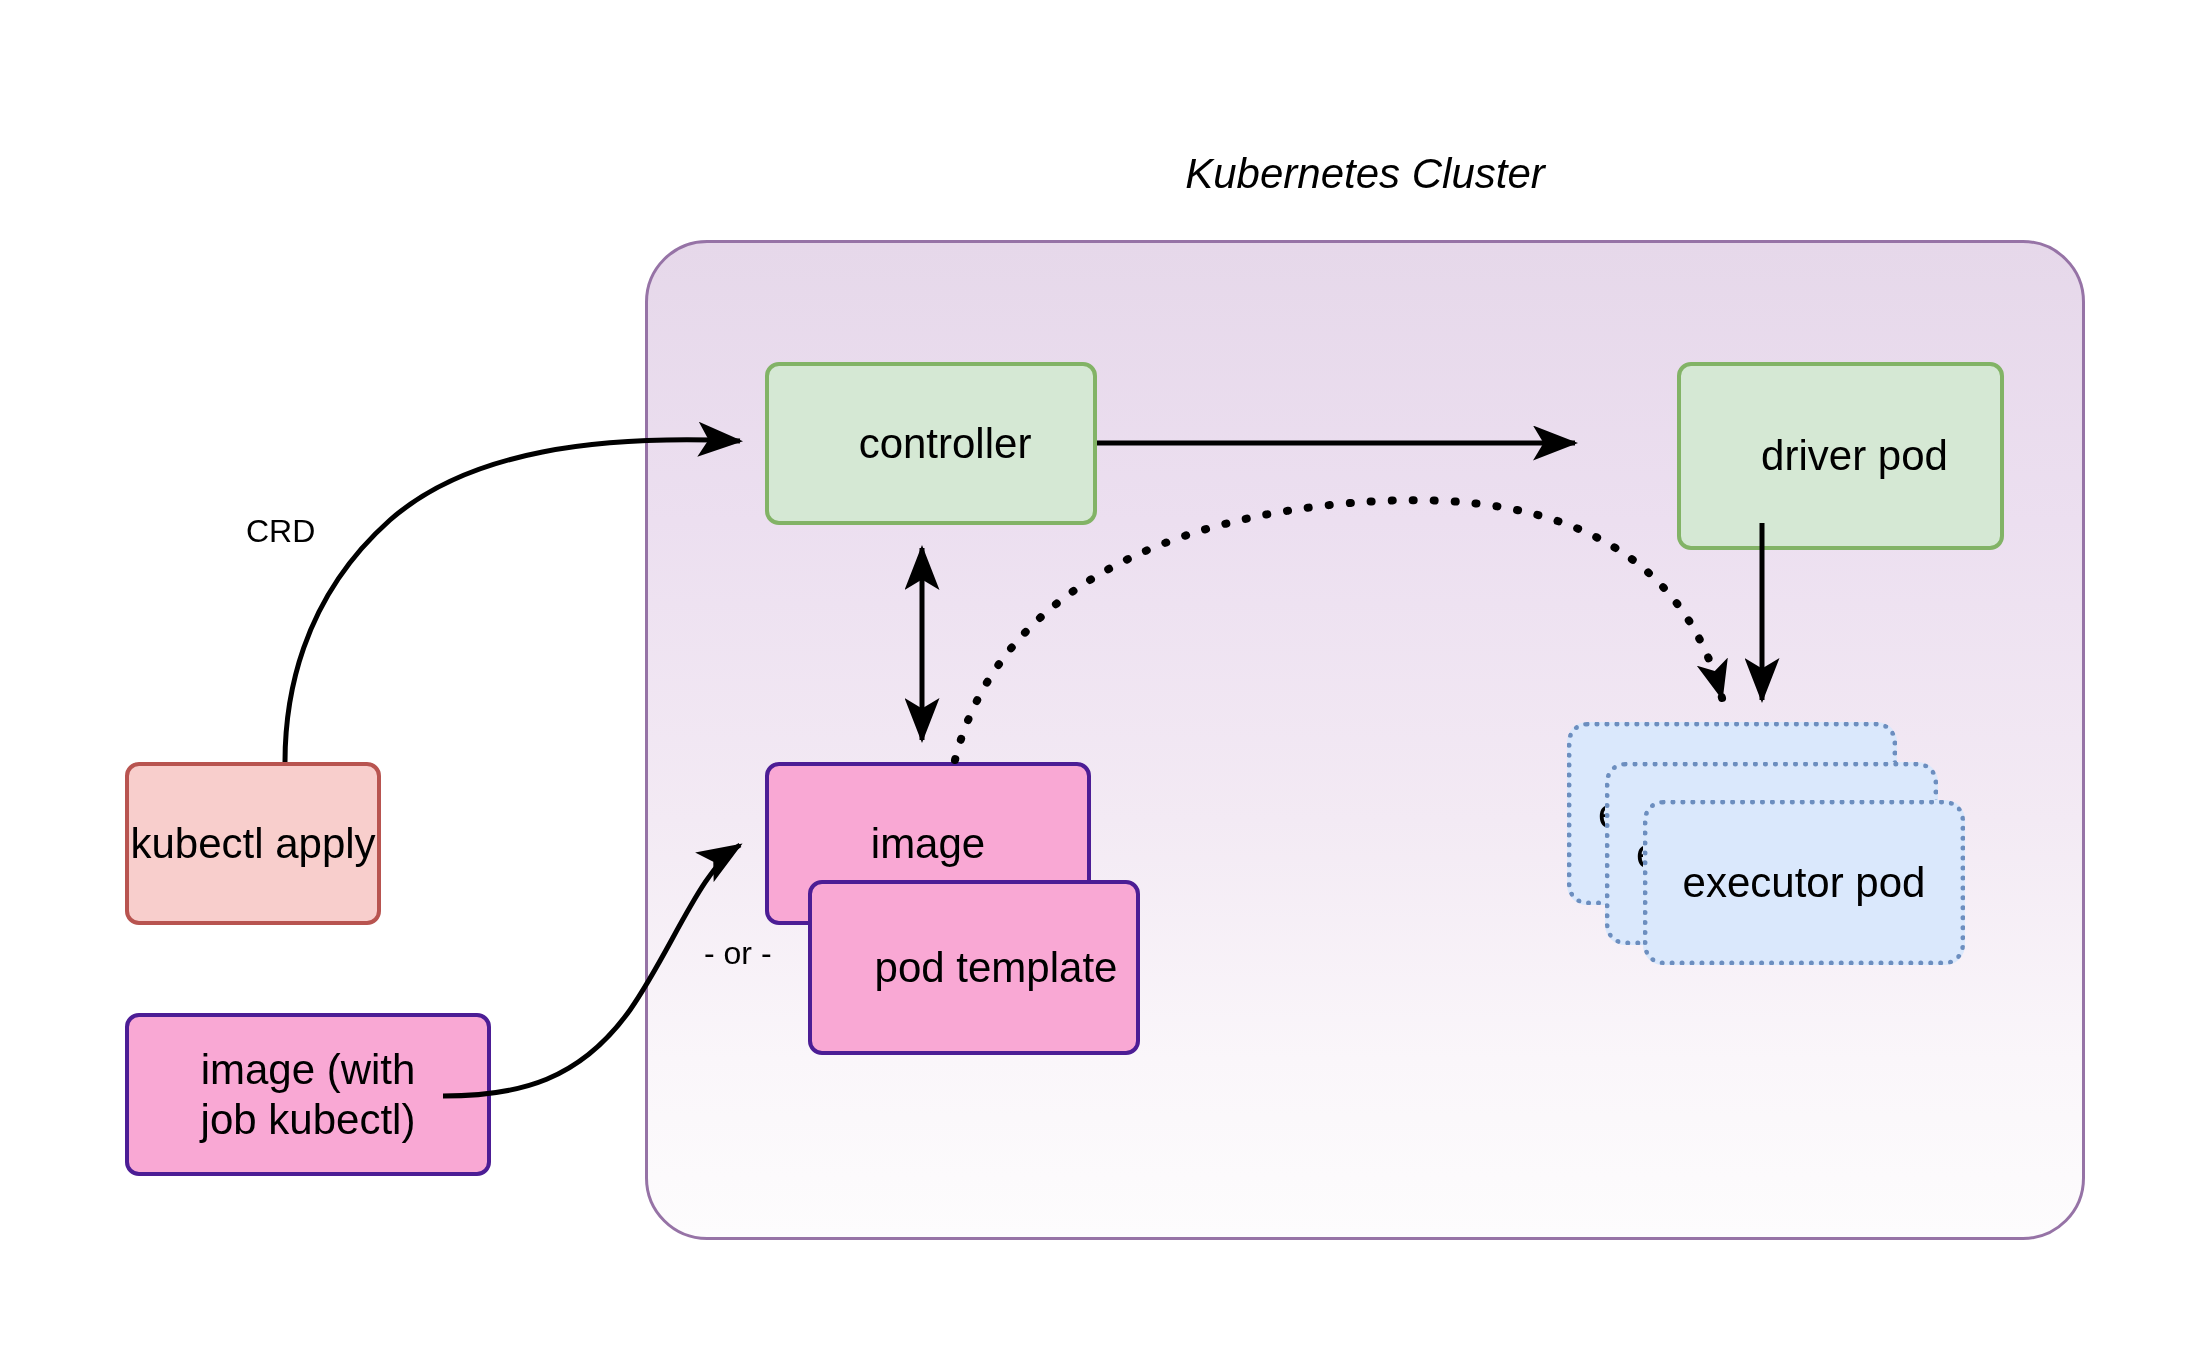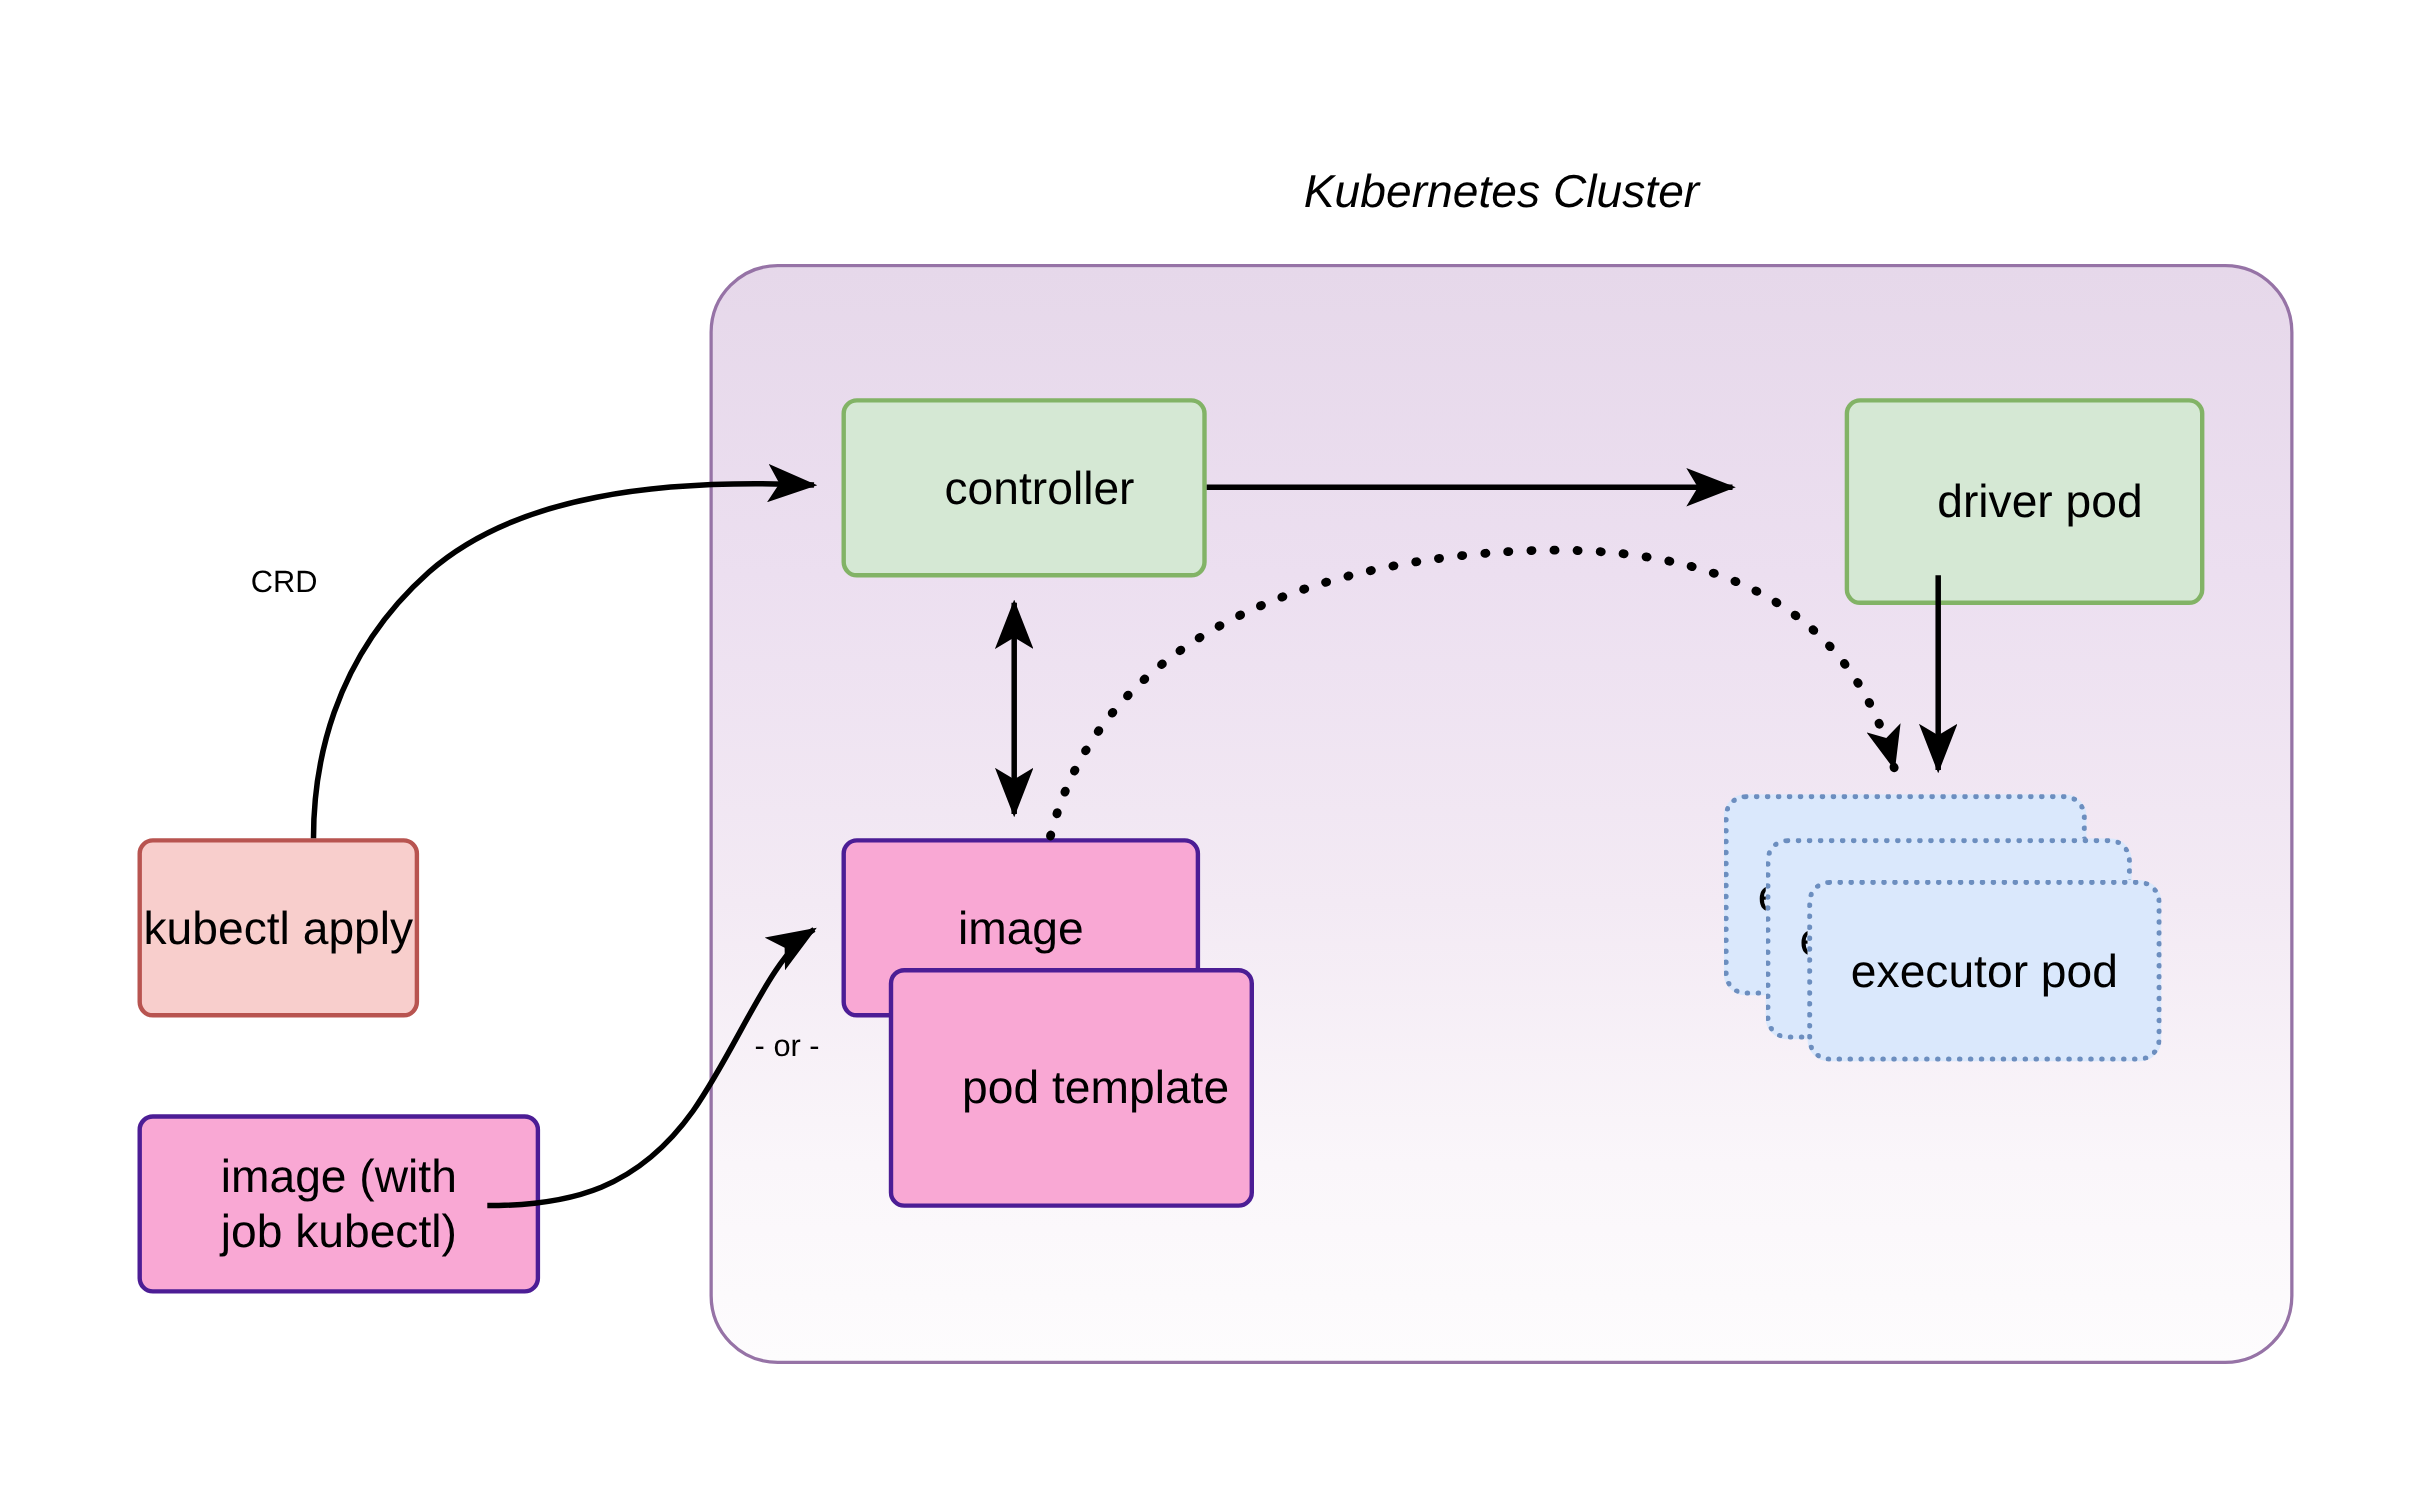--- a/index.html
+++ b/index.html
@@ -73,36 +73,37 @@
     justify-content: flex-start;
     padding-left: 26px;
   }
 
   
   #node-controller   { left: 765px;  top: 362px;  width: 332px; height: 163px; }
   #node-driver-pod   { left: 1677px; top: 362px;  width: 327px; height: 188px; }
   #node-kubectl      { left: 125px;  top: 762px;  width: 256px; height: 163px; }
   #node-image-job    { left: 125px;  top: 1013px; width: 366px; height: 163px; }
   #node-image        { left: 765px;  top: 762px;  width: 326px; height: 163px; }
-  #node-pod-template { left: 808px;  top: 880px;  width: 332px; height: 218px; padding-left: 44px; }
+  #node-pod-template { left: 808px;  top: 880px;  width: 332px; height: 175px; padding-left: 44px; }
 
   #node-exec-1 { left: 1567px; top: 722px; width: 330px; height: 183px; z-index: 3; }
   #node-exec-2 { left: 1605px; top: 762px; width: 333px; height: 183px; z-index: 4; }
   #node-exec-3 { left: 1643px; top: 800px; width: 322px; height: 165px; z-index: 5;
                  justify-content: center; padding-left: 0; }
 
   #node-image        { z-index: 6; }
   #node-pod-template { z-index: 7; }
 
   
   .label {
     position: absolute;
-    font-size: 28px;
+    font-size: 32px;
     color: #000000;
     white-space: nowrap;
+    margin-left: 18px;
   }
   #label-crd { left: 228px; top: 513px; }
   #label-or  { left: 686px; top: 935px; }
 
   
   #edges {
     position: absolute;
     left: 0;
     top: 0;
     width: 2204px;

